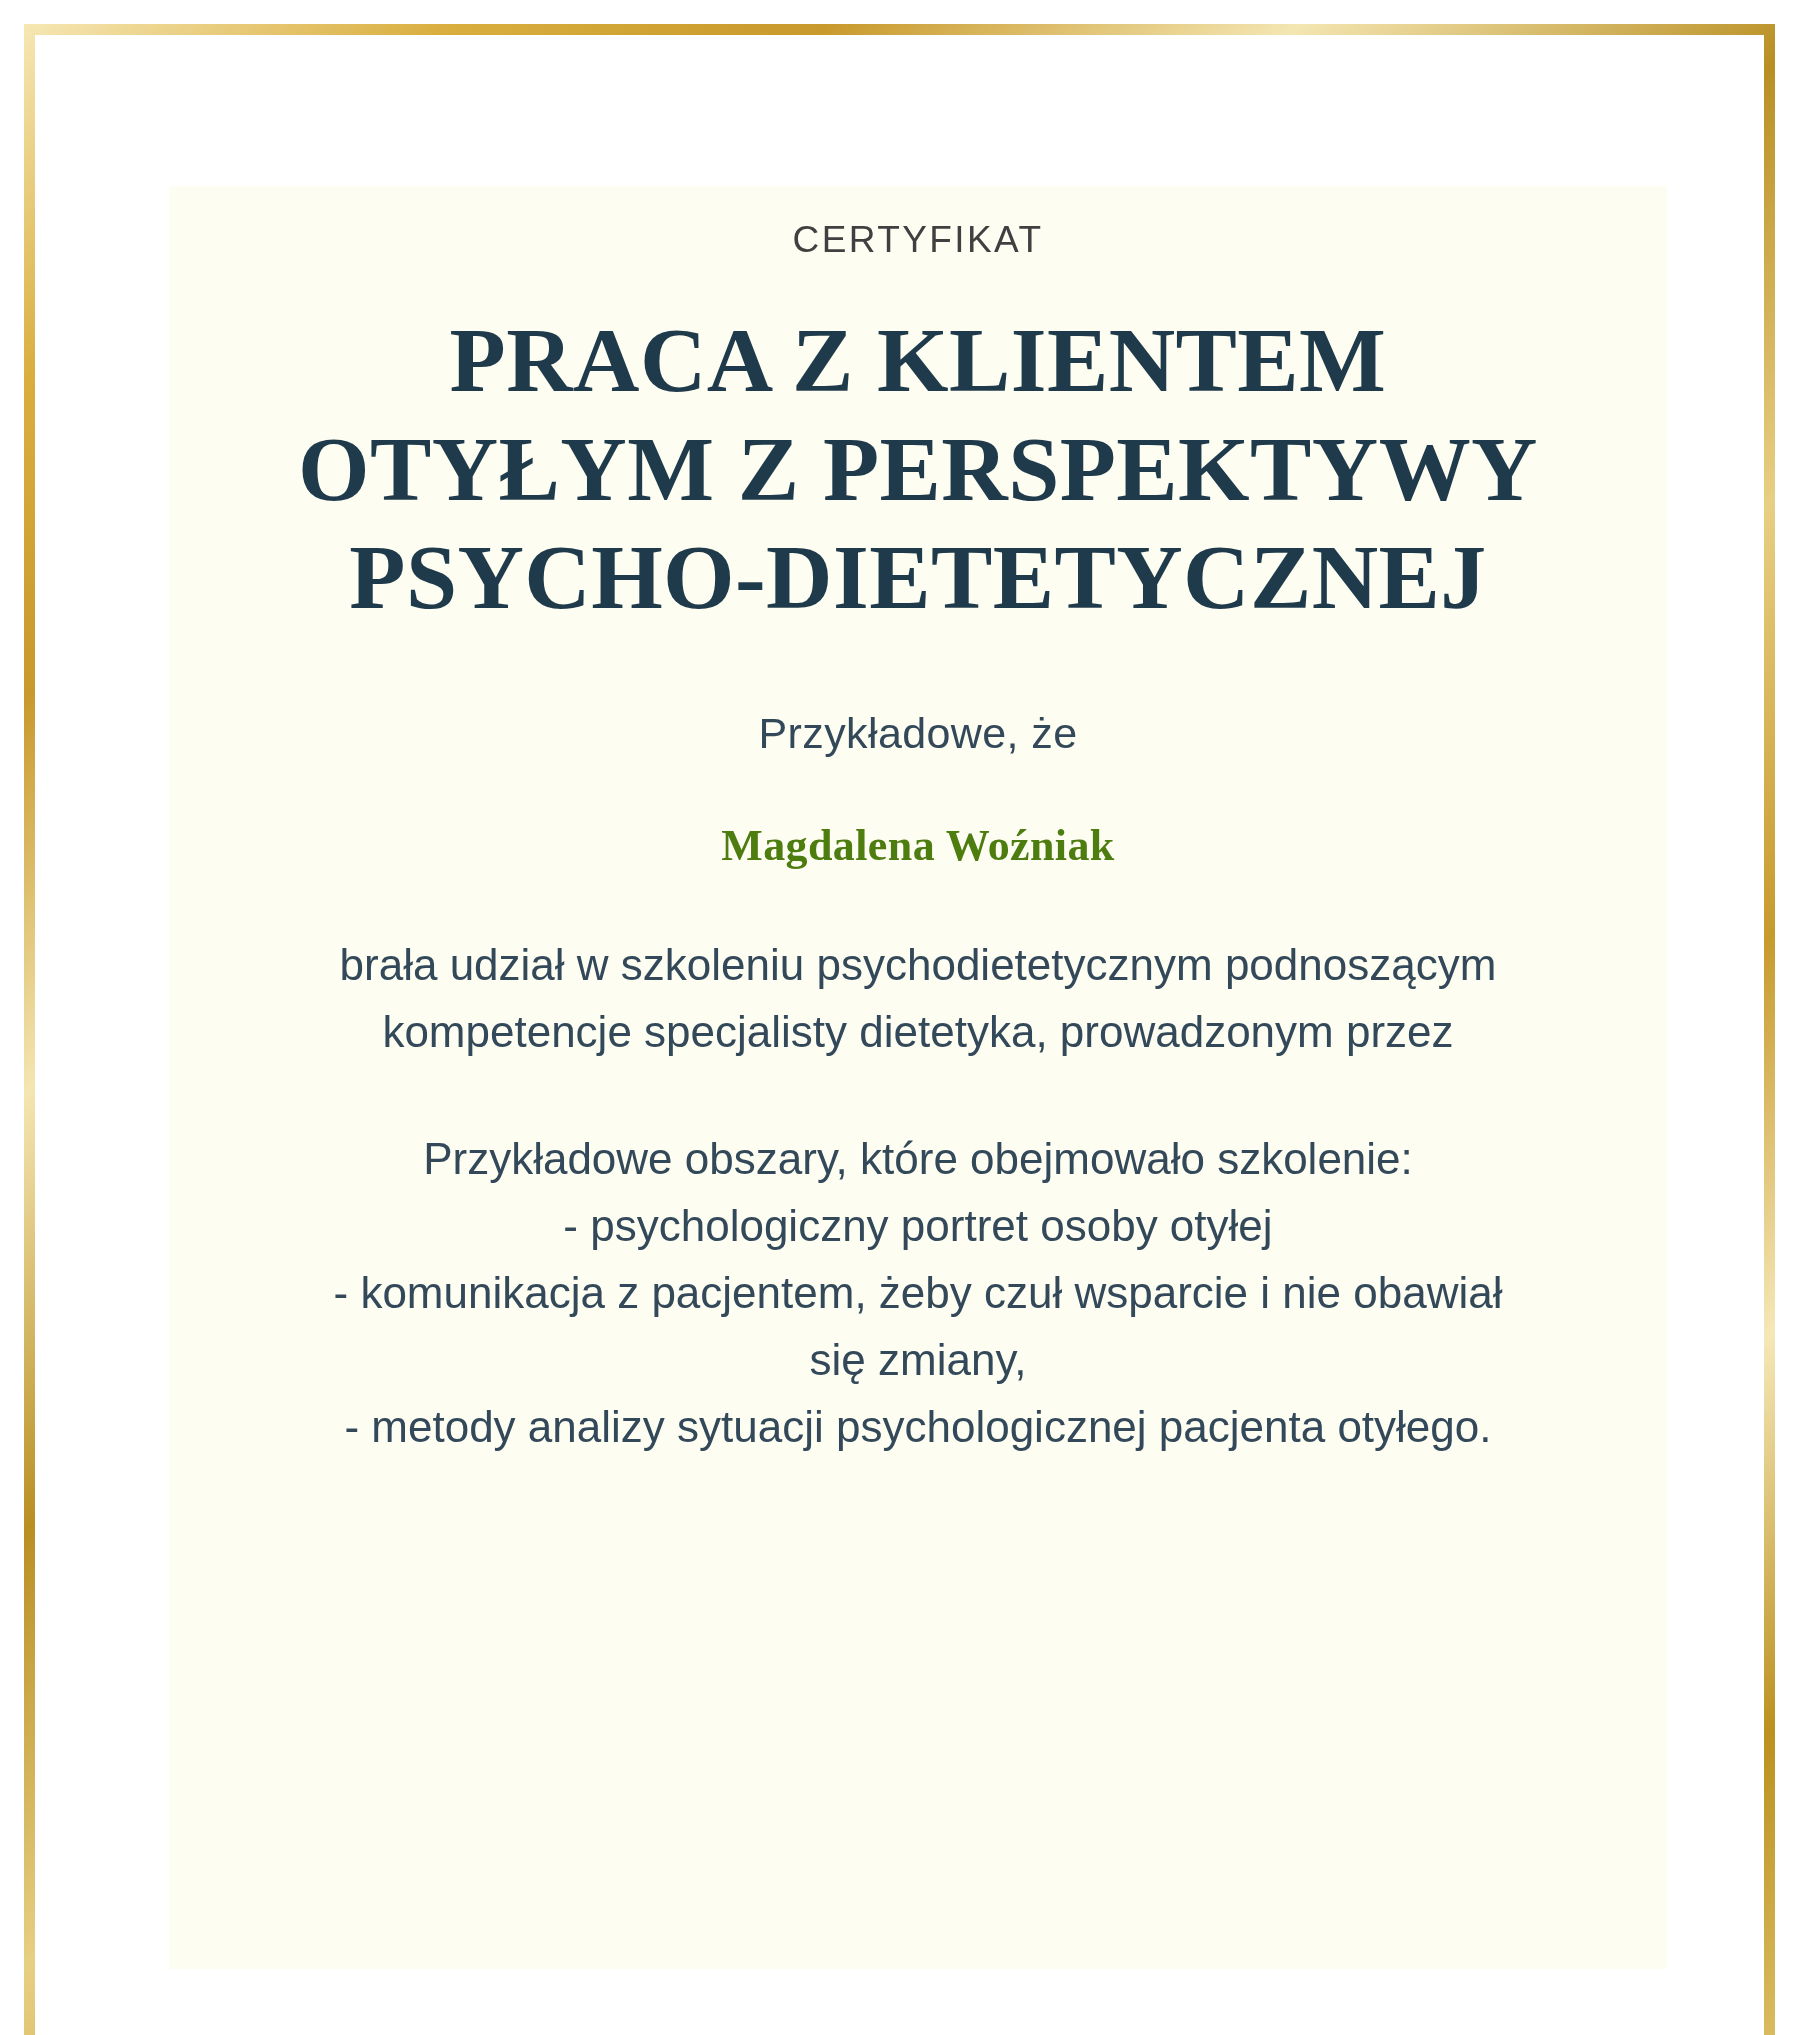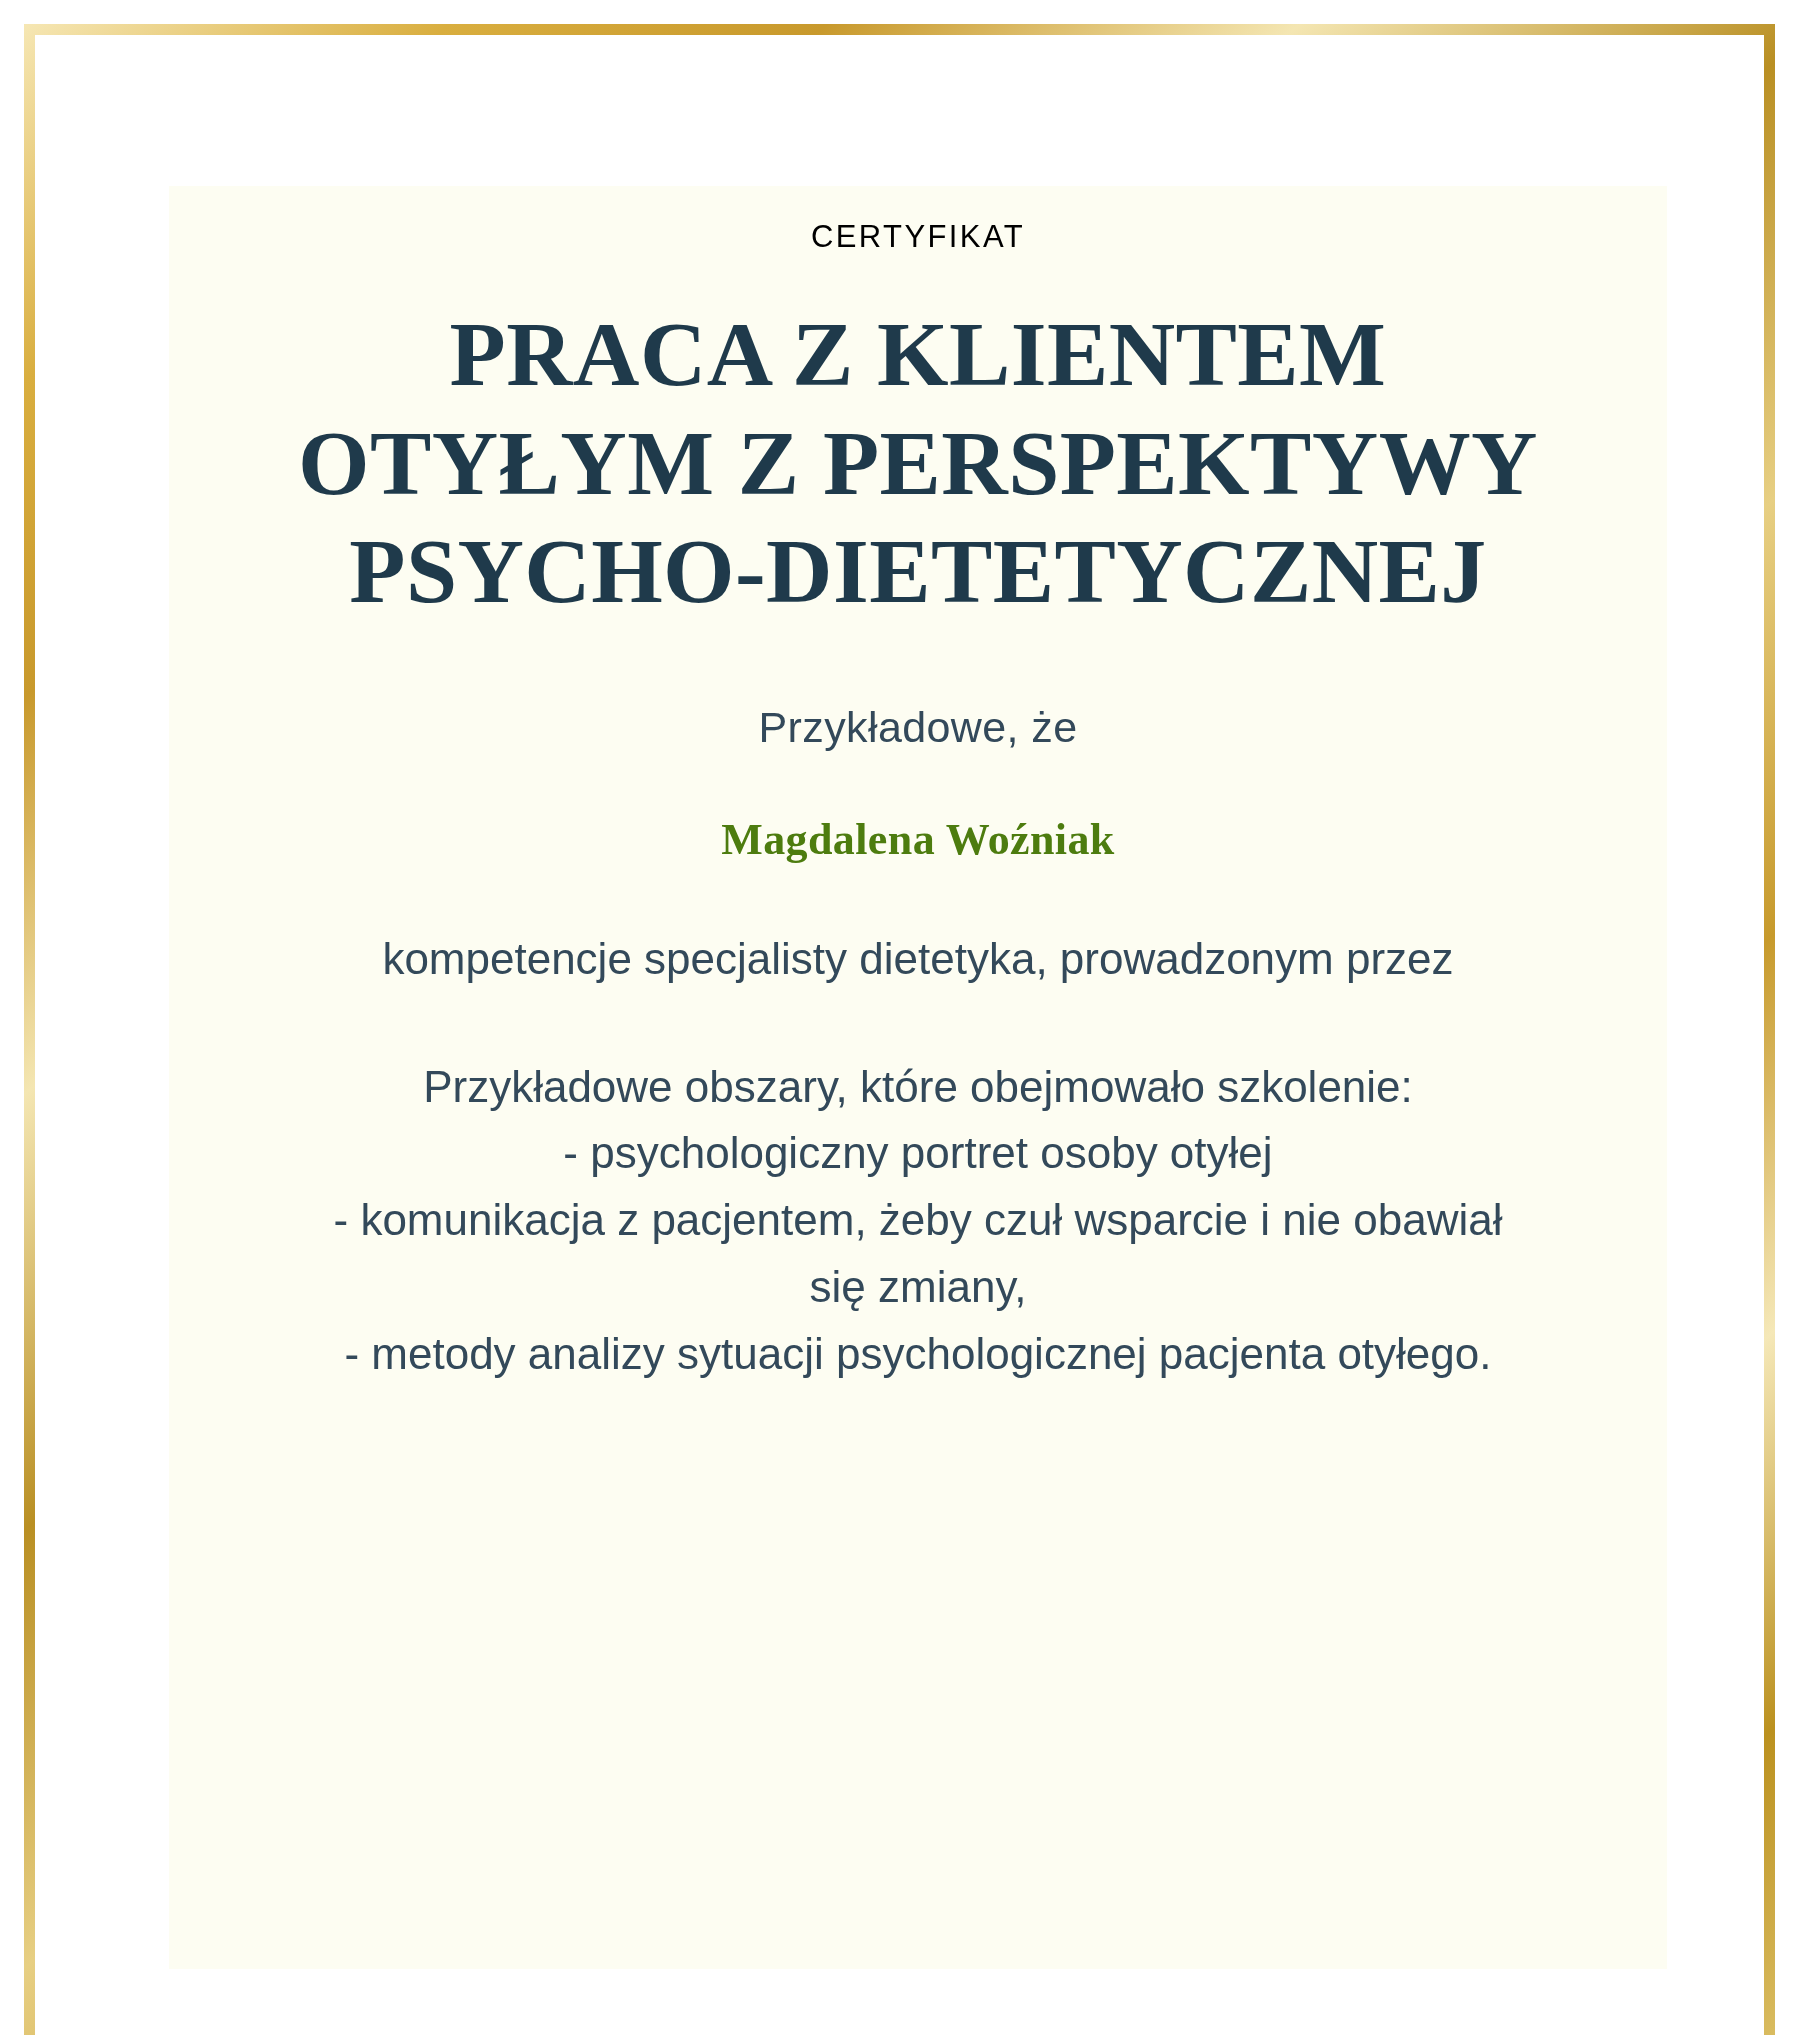--- a/index.html
+++ b/index.html
@@ -64,23 +64,23 @@
   .content {
     position: absolute;
     left: 134px;
     top: 151px;
     width: 1498px;
     text-align: center;
     color: #273f4e;
   }
 
   .kicker {
-    font-size: 31px;
+    font-size: 37px;
     letter-spacing: 2.4px;
-    color: #000000;
+    color: #404040;
     margin-top: 33px;
     font-weight: 400;
   }
 
   .main-title {
     font-family: "Liberation Serif", serif;
     font-weight: bold;
     font-size: 92px;
     line-height: 1.18;
     color: #1f3a4b;
@@ -128,20 +128,21 @@
 
       <div class="cream-panel"></div>
 
       <div class="content">
         <div class="kicker">CERTYFIKAT</div>
         <div class="main-title">PRACA Z KLIENTEM OTYŁYM Z PERSPEKTYWY PSYCHO-DIETETYCZNEJ</div>
         <div class="attest">Przykładowe, że</div>
         <div class="recipient">Magdalena Woźniak</div>
 
         <div class="body-text">
+          <p>brała udział w szkoleniu psychodietetycznym podnoszącym</p>
           <p>kompetencje specjalisty dietetyka, prowadzonym przez</p>
           <p class="spacer"></p>
           <p>Przykładowe obszary, które obejmowało szkolenie:</p>
           <p>- psychologiczny portret osoby otyłej</p>
           <p>- komunikacja z pacjentem, żeby czuł wsparcie i nie obawiał</p>
           <p>się zmiany,</p>
           <p>- metody analizy sytuacji psychologicznej pacjenta otyłego.</p>
         </div>
       </div>
 

